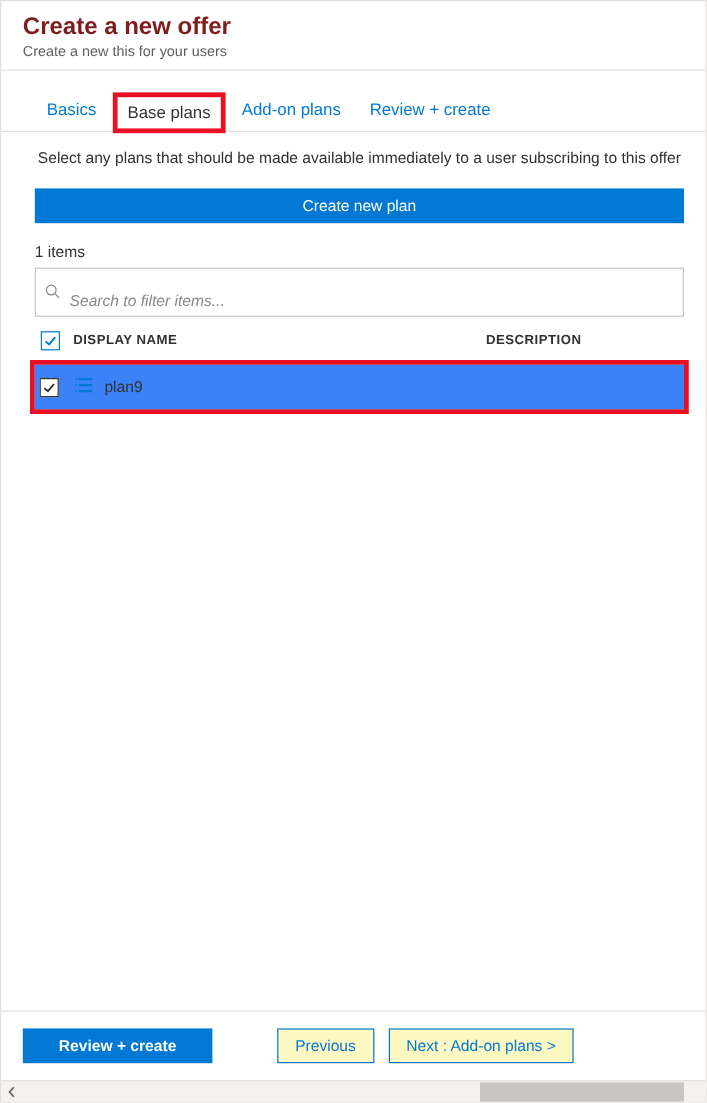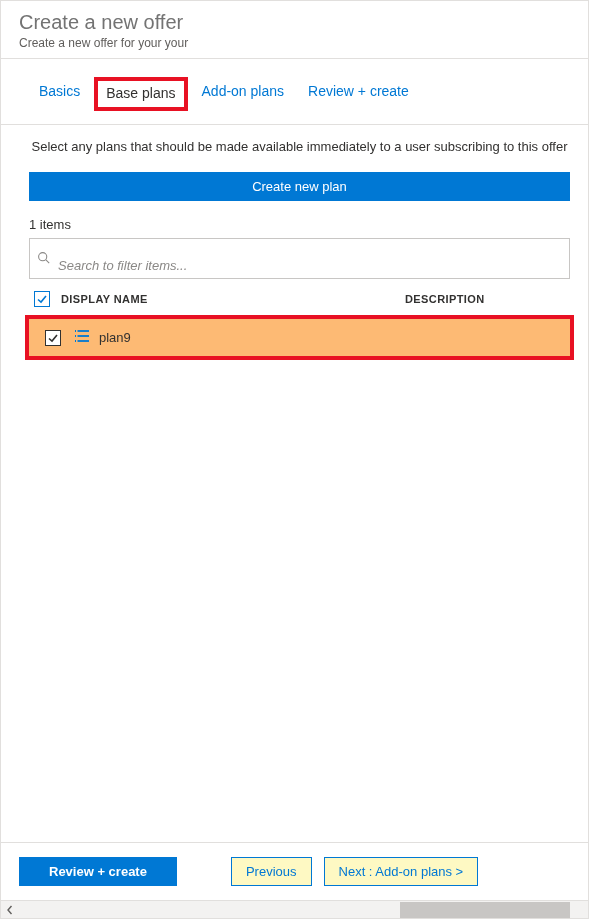--- a/index.html
+++ b/index.html
@@ -8,61 +8,61 @@
       font-size: 13px;
       color: #323130;
       background: #fff;
       width: 589px;
       height: 919px;
       position: relative;
       overflow: hidden;
     }
     .outer { border: 1px solid #e1dfdd; width: 589px; height: 919px; position: relative; display: flex; flex-direction: column; }
     .header { padding: 10px 18px 8px 18px; border-bottom: 1px solid #e1dfdd; }
-    .header h1 { font-size: 20px; font-weight: 400; color: #737373; }
+    .header h1 { font-size: 20px; font-weight: 700; color: #7f1d1d; }
     .header .sub { font-size: 12px; color: #605e5c; margin-top: 2px; }
-    .tabs { display: flex; gap: 4px; padding: 18px 18px 15px 28px; border-bottom: 1px solid #e1dfdd; }
+    .tabs { display: flex; gap: 4px; padding: 18px 18px 0 28px; border-bottom: 1px solid #e1dfdd; }
     .tab { padding: 6px 10px 10px 10px; font-size: 14px; color: #0078d4; cursor: pointer; position: relative; }
     .tab.active { color: #323130; }
     .tab.highlighted { border: 4px solid #e81123; border-bottom: 4px solid #e81123; padding: 4px 8px 6px 8px; margin-bottom: -2px; }
     .content { padding: 14px 18px 0 28px; flex: 1; display: flex; flex-direction: column; min-height: 0; }
     .desc { font-size: 13px; color: #323130; margin-bottom: 18px; text-align: center; }
     .btn { background: #0078d4; color: #fff; border: none; padding: 7px 14px; font-size: 13px; cursor: pointer; font-family: inherit; }
     .btn.secondary { background: #fef9c3; color: #0078d4; border: 1px solid #0078d4; padding: 6px 14px; }
     .create-plan { margin-bottom: 16px; }
     .count { font-size: 13px; color: #323130; margin-bottom: 6px; }
     .filter-wrap { position: relative; margin-bottom: 6px; }
     .filter-input { width: 100%; border: 1px solid #c8c6c4; padding: 19px 8px 5px 28px; font-size: 13px; font-style: italic; color: #605e5c; font-family: inherit; }
     .filter-input::placeholder { color: #8a8886; font-style: italic; }
     .search-icon { position: absolute; left: 8px; top: 50%; transform: translateY(-50%); color: #8a8886; }
     .table-head { display: flex; align-items: center; padding: 6px 0 6px 0; justify-content: space-between; }
     .col-check { width: 26px; display: flex; align-items: center; justify-content: center; }
     .col-name { width: 350px; font-size: 11px; font-weight: 600; letter-spacing: 0.4px; color: #323130; padding-left: 6px; }
     .col-desc { flex: 1; font-size: 11px; font-weight: 600; letter-spacing: 0.4px; color: #323130; }
     .check-all { width: 16px; height: 16px; border: 1px solid #0078d4; display: flex; align-items: center; justify-content: center; color: #0078d4; cursor: pointer; }
     .row-wrap { border: 4px solid #e81123; margin: 2px -4px 0 -4px; }
-    .table-row { display: flex; align-items: center; background: #fdba74; padding: 8px 12px; }
+    .table-row { display: flex; align-items: center; background: #3b82f6; padding: 8px 0; }
     .row-check { width: 16px; height: 16px; border: 1px solid #323130; background: #fff; display: flex; align-items: center; justify-content: center; cursor: pointer; margin-left: 4px; margin-right: 6px; }
     .row-check svg { display: block; }
     .plan-icon { margin: 0 8px 0 6px; }
     .plan-name { font-size: 13px; color: #323130; }
     .footer { border-top: 1px solid #e1dfdd; padding: 14px 18px; display: flex; gap: 12px; align-items: center; }
     .footer .spacer { width: 30px; }
     .review-btn { font-weight: 600; padding: 7px 30px; }
     .scrollbar-bottom { height: 18px; background: #f3f2f1; border-top: 1px solid #e1dfdd; display: flex; align-items: center; position: relative; }
     .sb-chevron { width: 18px; height: 18px; display: flex; align-items: center; justify-content: center; color: #605e5c; cursor: pointer; }
     .sb-thumb { position: absolute; right: 18px; width: 170px; height: 16px; top: 1px; background: #c8c6c4; cursor: pointer; }
   </style>
 </head>
 <body>
 
 <div class="outer">
   <div class="header">
     <h1>Create a new offer</h1>
-    <div class="sub">Create a new offer for your your</div>
+    <div class="sub">Create a new this for your users</div>
   </div>
 
   <div class="tabs">
     <div class="tab">Basics</div>
     <div class="tab active highlighted">Base plans</div>
     <div class="tab">Add-on plans</div>
     <div class="tab">Review + create</div>
   </div>
 
   <div class="content">

